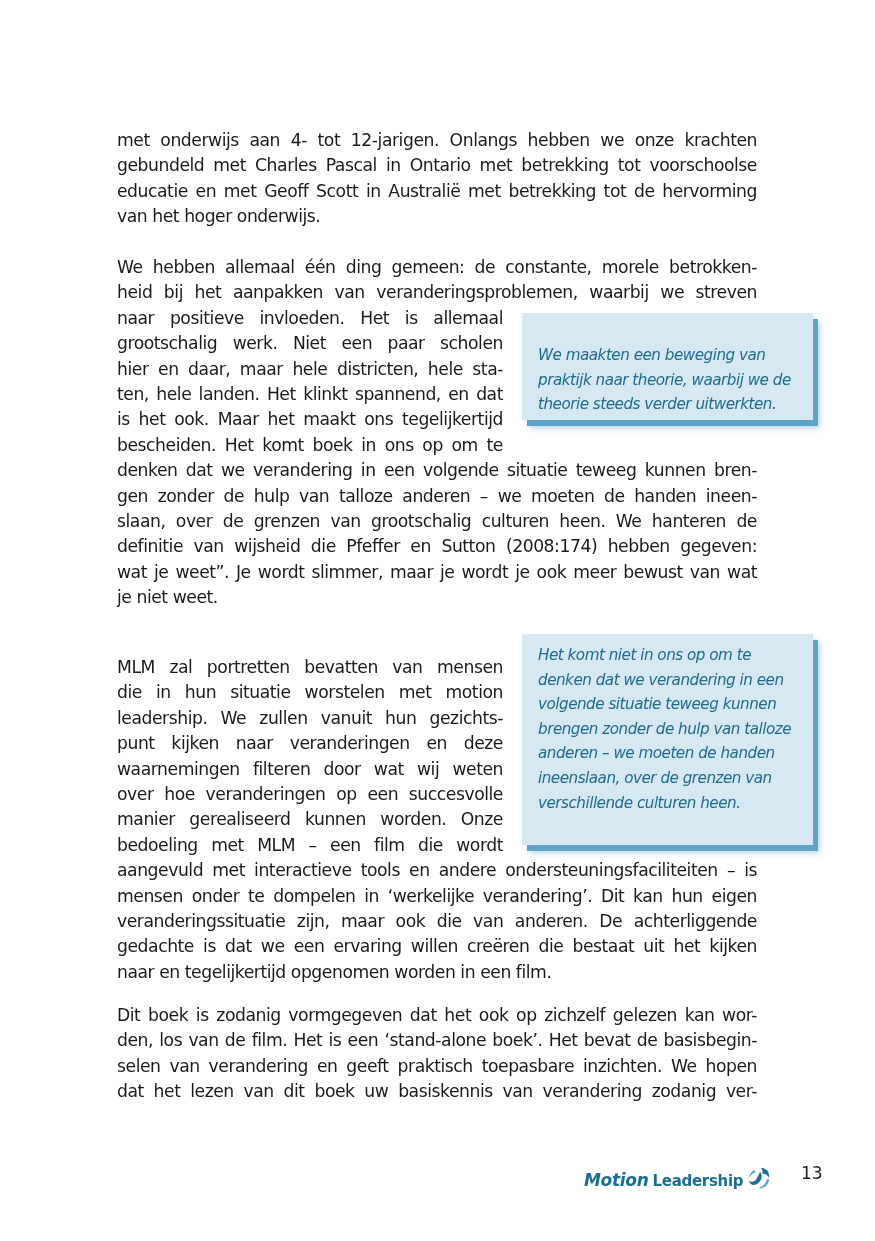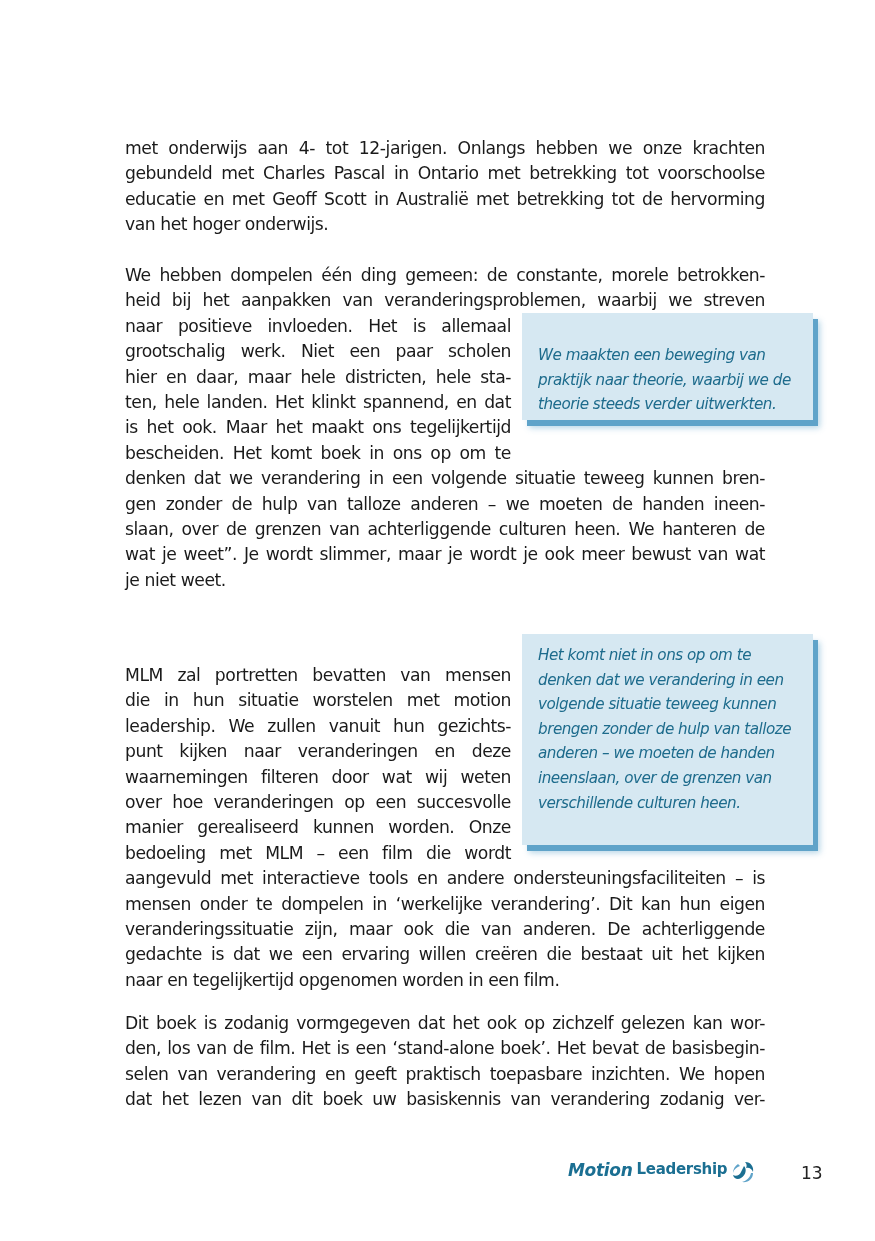--- a/index.html
+++ b/index.html
@@ -1,57 +1,58 @@
 <!DOCTYPE html>
 <html><head>
 <meta charset="utf-8">
 <style>
   html, body { margin: 0; padding: 0; background: #ffffff; }
   body { width: 875px; height: 1241px; position: relative; overflow: hidden;
          font-family: "DejaVu Sans", sans-serif; color: #1a1a1a; }
   .p { position: absolute; left: 117px; font-size: 17.2px; line-height: 25.4px;
-       letter-spacing: -0.45px; word-spacing: 0px; margin: 8px; }
+       letter-spacing: -0.45px; word-spacing: 0px; margin: 0; }
   .line { display: block; white-space: nowrap; text-align: justify; text-align-last: justify; }
   .line.last { text-align-last: left; }
   .full { width: 640px; }
   .narrow { width: 386px; }
   .callout { position: absolute; background: #d6e8f2; color: #1d6b8c;
              font-family: "DejaVu Sans", sans-serif; font-style: italic;
              font-size: 15.2px; line-height: 24.6px; letter-spacing: -0.5px;
              box-shadow: 5px 6px 0 #5fa3c9, 7px 8px 6px rgba(95,163,201,0.45);
              box-sizing: border-box; }
   .callout .line { text-align: left; text-align-last: left; }
-  .footer { position: absolute; top: 1160px; left: 568px; height: 30px; display: flex; align-items: flex-start; }
+  .footer { position: absolute; top: 1160px; left: 584px; height: 30px; display: flex; align-items: flex-end; }
   .brand-motion { font-family: "DejaVu Sans", sans-serif; font-weight: bold; font-style: italic; color: #1b6f92; font-size: 17px; letter-spacing: -0.3px; }
   .brand-leader { font-family: "DejaVu Sans", sans-serif; font-weight: bold; color: #1b6f92; font-size: 15px; letter-spacing: -0.3px; margin-left: 4px; }
   .logo { width: 24px; height: 24px; margin-left: 4px; }
   .pagenum { position: absolute; top: 1163px; left: 801px; font-size: 17px; color: #222; font-family: "DejaVu Sans", sans-serif; }
 </style>
 </head>
 <body>
 
 <div class="p" style="top:128px;">
   <span class="line full">met onderwijs aan 4- tot 12-jarigen. Onlangs hebben we onze krachten</span>
   <span class="line full">gebundeld met Charles Pascal in Ontario met betrekking tot voorschoolse</span>
   <span class="line full">educatie en met Geoff Scott in Australië met betrekking tot de hervorming</span>
   <span class="line full last">van het hoger onderwijs.</span>
 </div>
 
 <div class="p" style="top:255px;">
-  <span class="line full">We hebben dompelen één ding gemeen: de constante, morele betrokken-</span>
+  <span class="line full">We hebben allemaal één ding gemeen: de constante, morele betrokken-</span>
   <span class="line full">heid bij het aanpakken van veranderingsproblemen, waarbij we streven</span>
   <span class="line narrow">naar positieve invloeden. Het is allemaal</span>
   <span class="line narrow">grootschalig werk. Niet een paar scholen</span>
   <span class="line narrow">hier en daar, maar hele districten, hele sta-</span>
   <span class="line narrow">ten, hele landen. Het klinkt spannend, en dat</span>
   <span class="line narrow">is het ook. Maar het maakt ons tegelijkertijd</span>
   <span class="line narrow">bescheiden. Het komt boek in ons op om te</span>
   <span class="line full">denken dat we verandering in een volgende situatie teweeg kunnen bren-</span>
   <span class="line full">gen zonder de hulp van talloze anderen – we moeten de handen ineen-</span>
-  <span class="line full">slaan, over de grenzen van achterliggende culturen heen. We hanteren de</span>
+  <span class="line full">slaan, over de grenzen van grootschalig culturen heen. We hanteren de</span>
+  <span class="line full">definitie van wijsheid die Pfeffer en Sutton (2008:174) hebben gegeven:</span>
   <span class="line full">wat je weet”. Je wordt slimmer, maar je wordt je ook meer bewust van wat</span>
   <span class="line full last">je niet weet.</span>
 </div>
 
 <div class="p" style="top:655px;">
   <span class="line narrow">MLM zal portretten bevatten van mensen</span>
   <span class="line narrow">die in hun situatie worstelen met motion</span>
   <span class="line narrow">leadership. We zullen vanuit hun gezichts-</span>
   <span class="line narrow">punt kijken naar veranderingen en deze</span>
   <span class="line narrow">waarnemingen filteren door wat wij weten</span>

